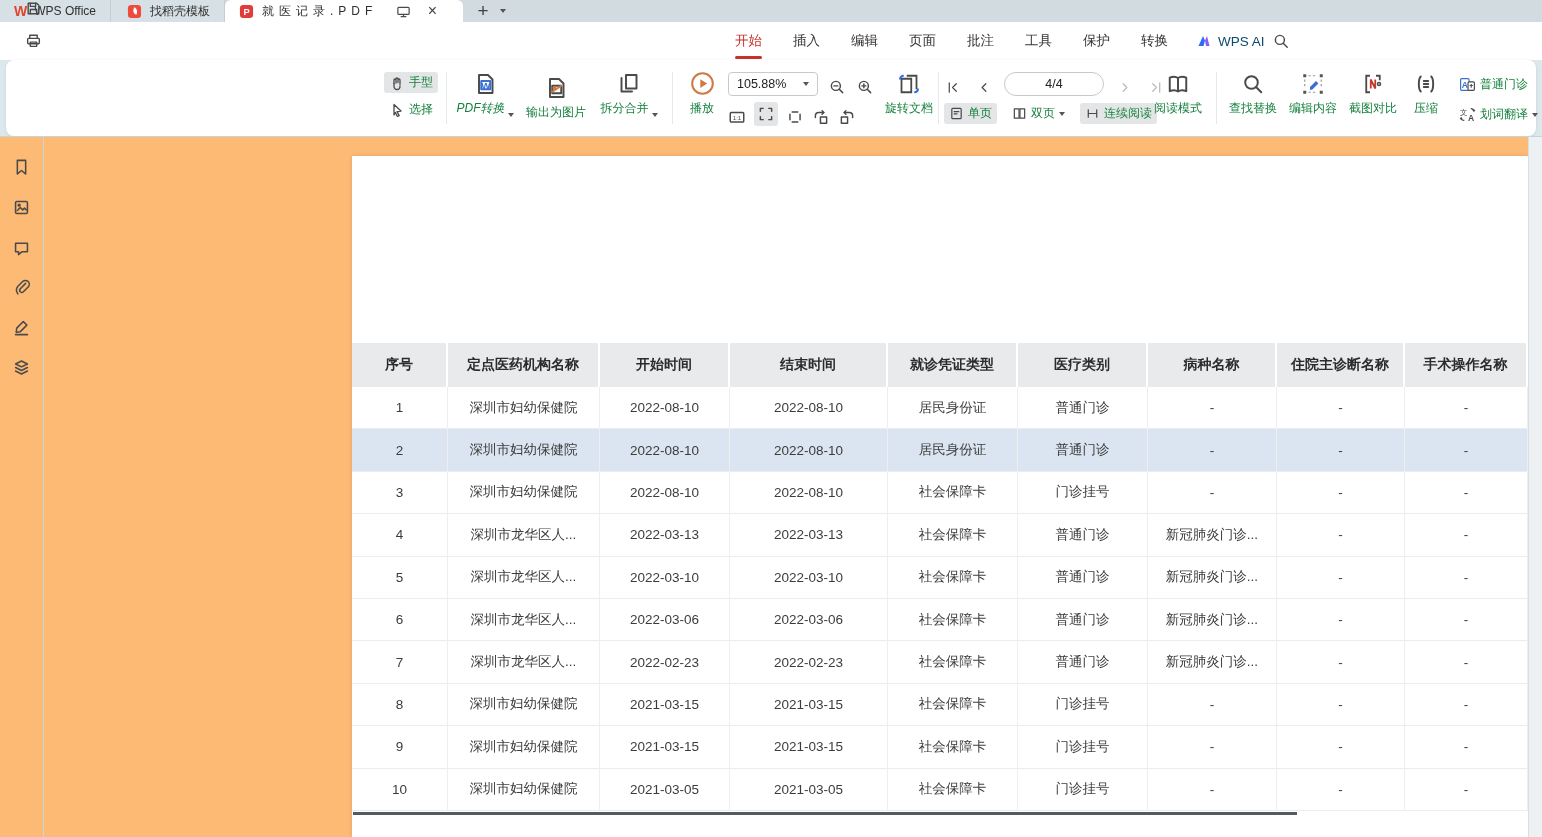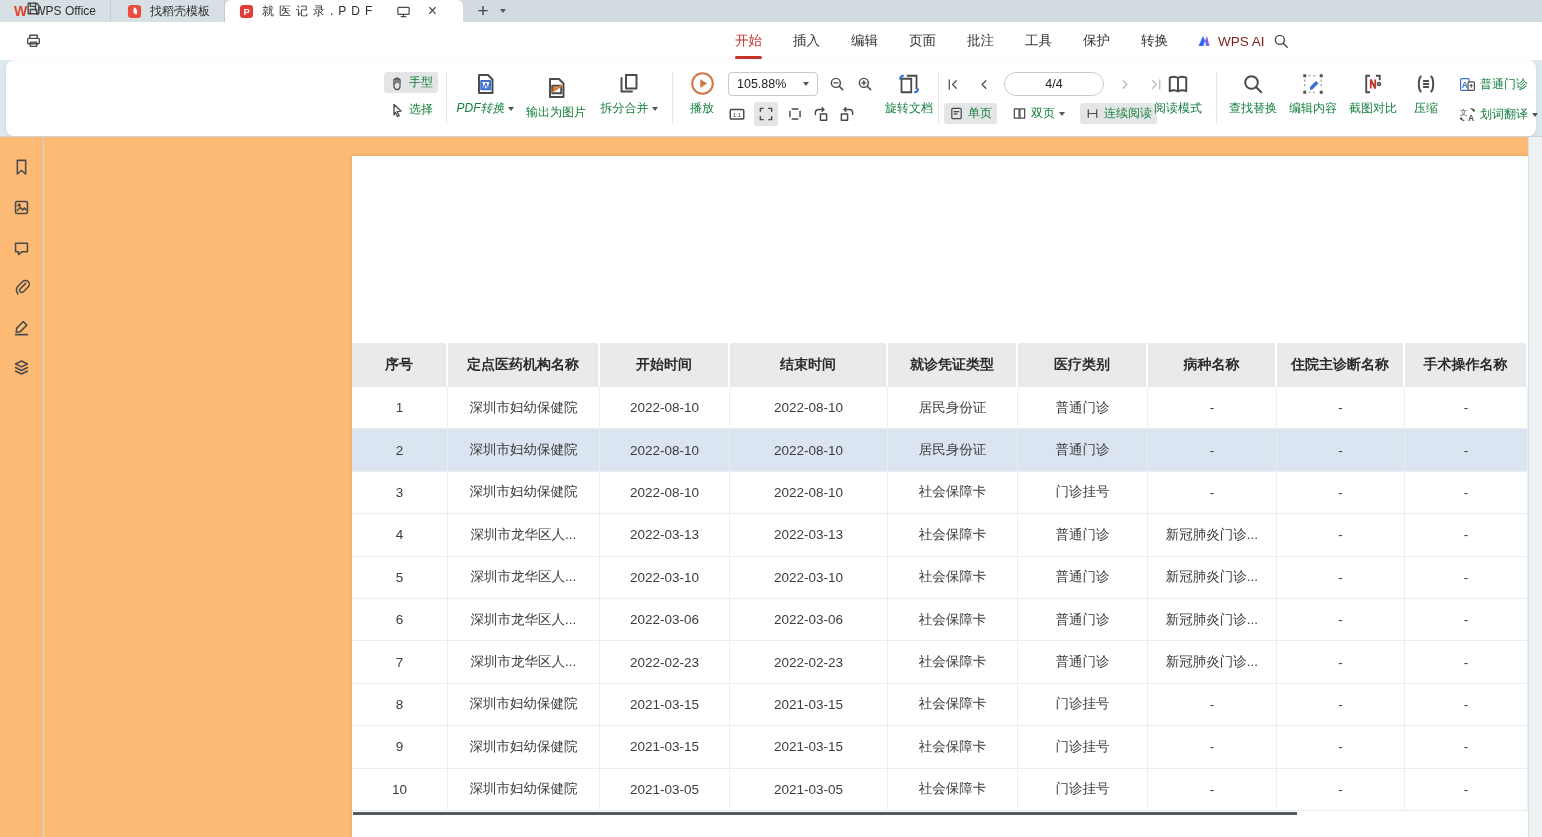--- a/index.html
+++ b/index.html
@@ -23,34 +23,34 @@
   
   .menubar { position:absolute; left:0; top:22px; width:100%; height:38px; background:#fff; display:flex; align-items:center; }
   .mb-left { display:flex; align-items:center; gap:12px; padding-left:10px;flex-direction:column; }
   .file-btn { display:flex; align-items:center; gap:6px; font-size:13px; color:#2f2f2f; }
   .vsep { width:1px; height:18px; background:#e0e3e5; }
   .qicon { width:20px; height:20px; display:flex; align-items:center; justify-content:center; }
   .menu-items { position:absolute; left:735px; top:0; height:38px; display:flex; align-items:center; gap:31px; }
   .menu-item { font-size:13.5px; color:#333; position:relative; cursor:default; white-space:nowrap; }
   .menu-item.active { color:#c5332b; }
   .menu-item.active::after { content:''; position:absolute; left:0; right:0; bottom:-9px; height:3px; background:#c5332b; border-radius:2px; }
-  .wpsai { position:absolute; left:1196px; top:0; height:38px; display:flex; align-items:center; gap:6px; font-size:13.5px; color:#7f1d1d; }
+  .wpsai { position:absolute; left:1196px; top:0; height:38px; display:flex; align-items:center; gap:6px; font-size:13.5px; color:#0c4a6e; }
   .mb-search { position:absolute; left:1271px; top:9px; }
 
   
   .ribbon { position:absolute; left:6px; right:6px; top:60px; height:76px; background:#fff; border-radius:8px; box-shadow:0 1px 3px rgba(40,60,70,.12); }
   .rsep { position:absolute; top:12px; width:1px; height:52px; background:#e6e9ea; }
   .rlabel { font-size:12px; color:#15803d; white-space:nowrap; }
   .rbtn { display:flex; align-items:center; gap:4px; padding:2px 5px; border-radius:3px; }
   .rbtn.sel { background:#e3e5e6; }
   .icbox { width:18px; height:18px; display:flex; align-items:center; justify-content:center; }
   .icbox.sel { background:#e3e5e6; border-radius:3px; padding:2px; width:24px; height:24px; }
   .stack2 { position:absolute; display:flex; flex-direction:column; gap:6px; }
   .bigbtn { position:absolute; display:flex; flex-direction:column; align-items:center; gap:4px; }
-  .row { display:flex; align-items:center; }
+  .row { display:flex; align-items:flex-end; }
   .combo { width:90px; height:24px; border:1px solid #c6cacc; border-radius:4px; display:flex; align-items:center; justify-content:space-between; padding:0 8px; font-size:12.5px; color:#222; }
   .pagebox { width:100px; height:24px; border:1px solid #c6cacc; border-radius:12px; display:flex; align-items:center; justify-content:center; font-size:12.5px; color:#222; }
 
   
   .main { position:absolute; left:0; top:136px; width:100%; height:701px; background:#fdba74; border-top:1px solid #c9d4d8; }
   .sidebar { position:absolute; left:0; top:0; width:44px; height:100%; border-right:1px solid #ccd6da; display:flex; flex-direction:column; align-items:center; padding-top:20px; gap:20px; }
   .sb-ic { width:20px; height:20px; display:flex; align-items:center; justify-content:center; }
   .page { position:absolute; left:352px; top:19px; width:1176px; height:682px; background:#ffffff; box-shadow:0 0 4px rgba(60,80,90,.18); overflow:hidden; }
   .vscroll { position:absolute; right:0; top:0; width:14px; height:100%; background:#edf1f3; border-left:1px solid #d9dfe2; }
 

